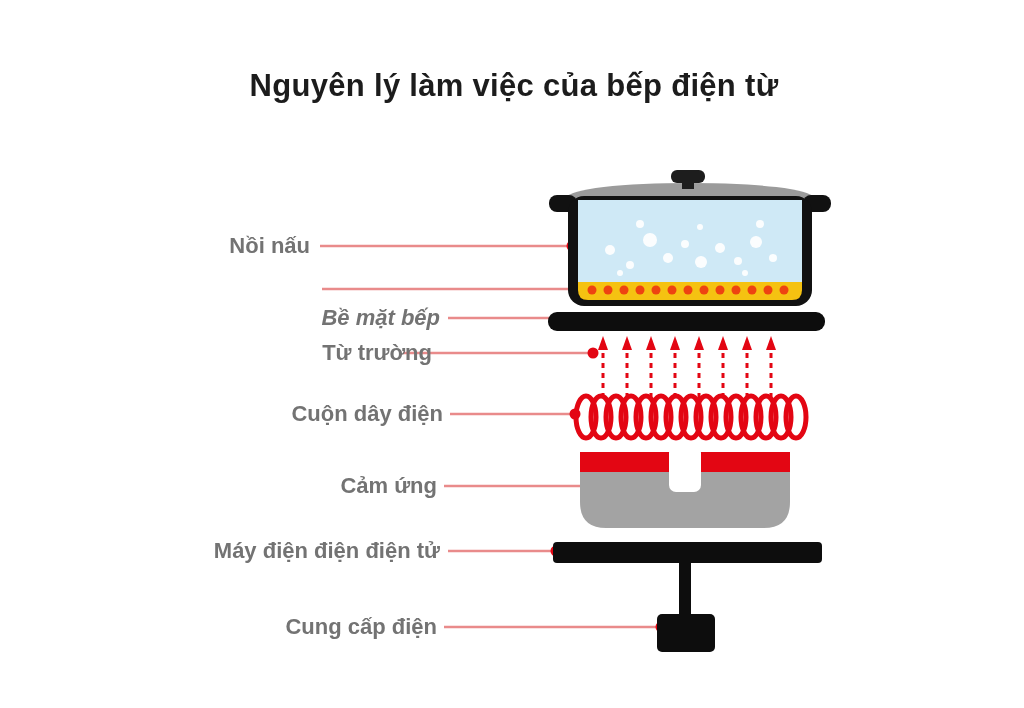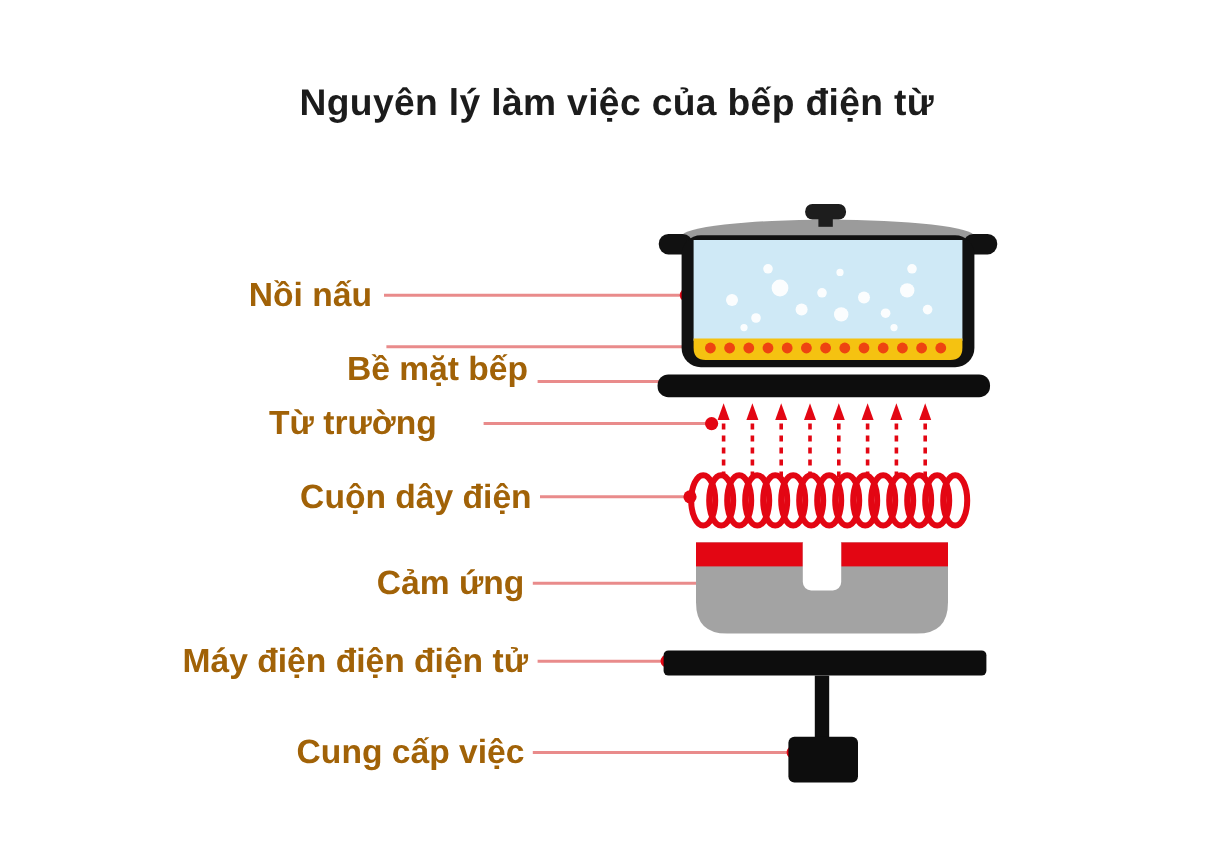--- a/index.html
+++ b/index.html
@@ -18,24 +18,24 @@
     width:100%;
     margin:2px;
     text-align:center;
     font-size:31px;
     font-weight:700;
     color:#1c1c1c;
     letter-spacing:.3px;
   }
   .label{
     position:absolute;
-    font-size:28px;
+    font-size:22px;
     line-height:26px;
     font-weight:600;
-    color:#a16207;
+    color:#737373;
     white-space:nowrap;
   }
   svg.diagram{
     position:absolute;
     top:0;
     left:0;
   }
 </style>
 </head>
 <body>
@@ -171,25 +171,25 @@
 
     <g>
       <rect x="679" y="563" width="12" height="54" fill="#0d0d0d"></rect>
       <rect x="657" y="614" width="58" height="38" rx="5" fill="#0d0d0d"></rect>
     </g>
   </svg>
 
   <div class="label" style="top:233px; right:714px;">Nồi nấu</div>
 
 
-  <div class="label" style="top:295px; right:584px;">Bề mặt bếp</div>
+  <div class="label" style="top:305px; right:584px;font-style:italic;">Bề mặt bếp</div>
 
-  <div class="label" style="top:340px; right:660px;">Từ trường</div>
+  <div class="label" style="top:340px; right:592px;">Từ trường</div>
 
   <div class="label" style="top:401px; right:581px;margin-left:12px;">Cuộn dây điện</div>
 
   <div class="label" style="top:473px; right:587px;margin-left:16px;">Cảm ứng</div>
 
   <div class="label" style="top:538px; right:584px;">Máy điện điện điện tử</div>
 
-  <div class="label" style="top:614px; right:587px;">Cung cấp việc</div>
+  <div class="label" style="top:614px; right:587px;">Cung cấp điện</div>
 
 </div>
 
 </body></html>

